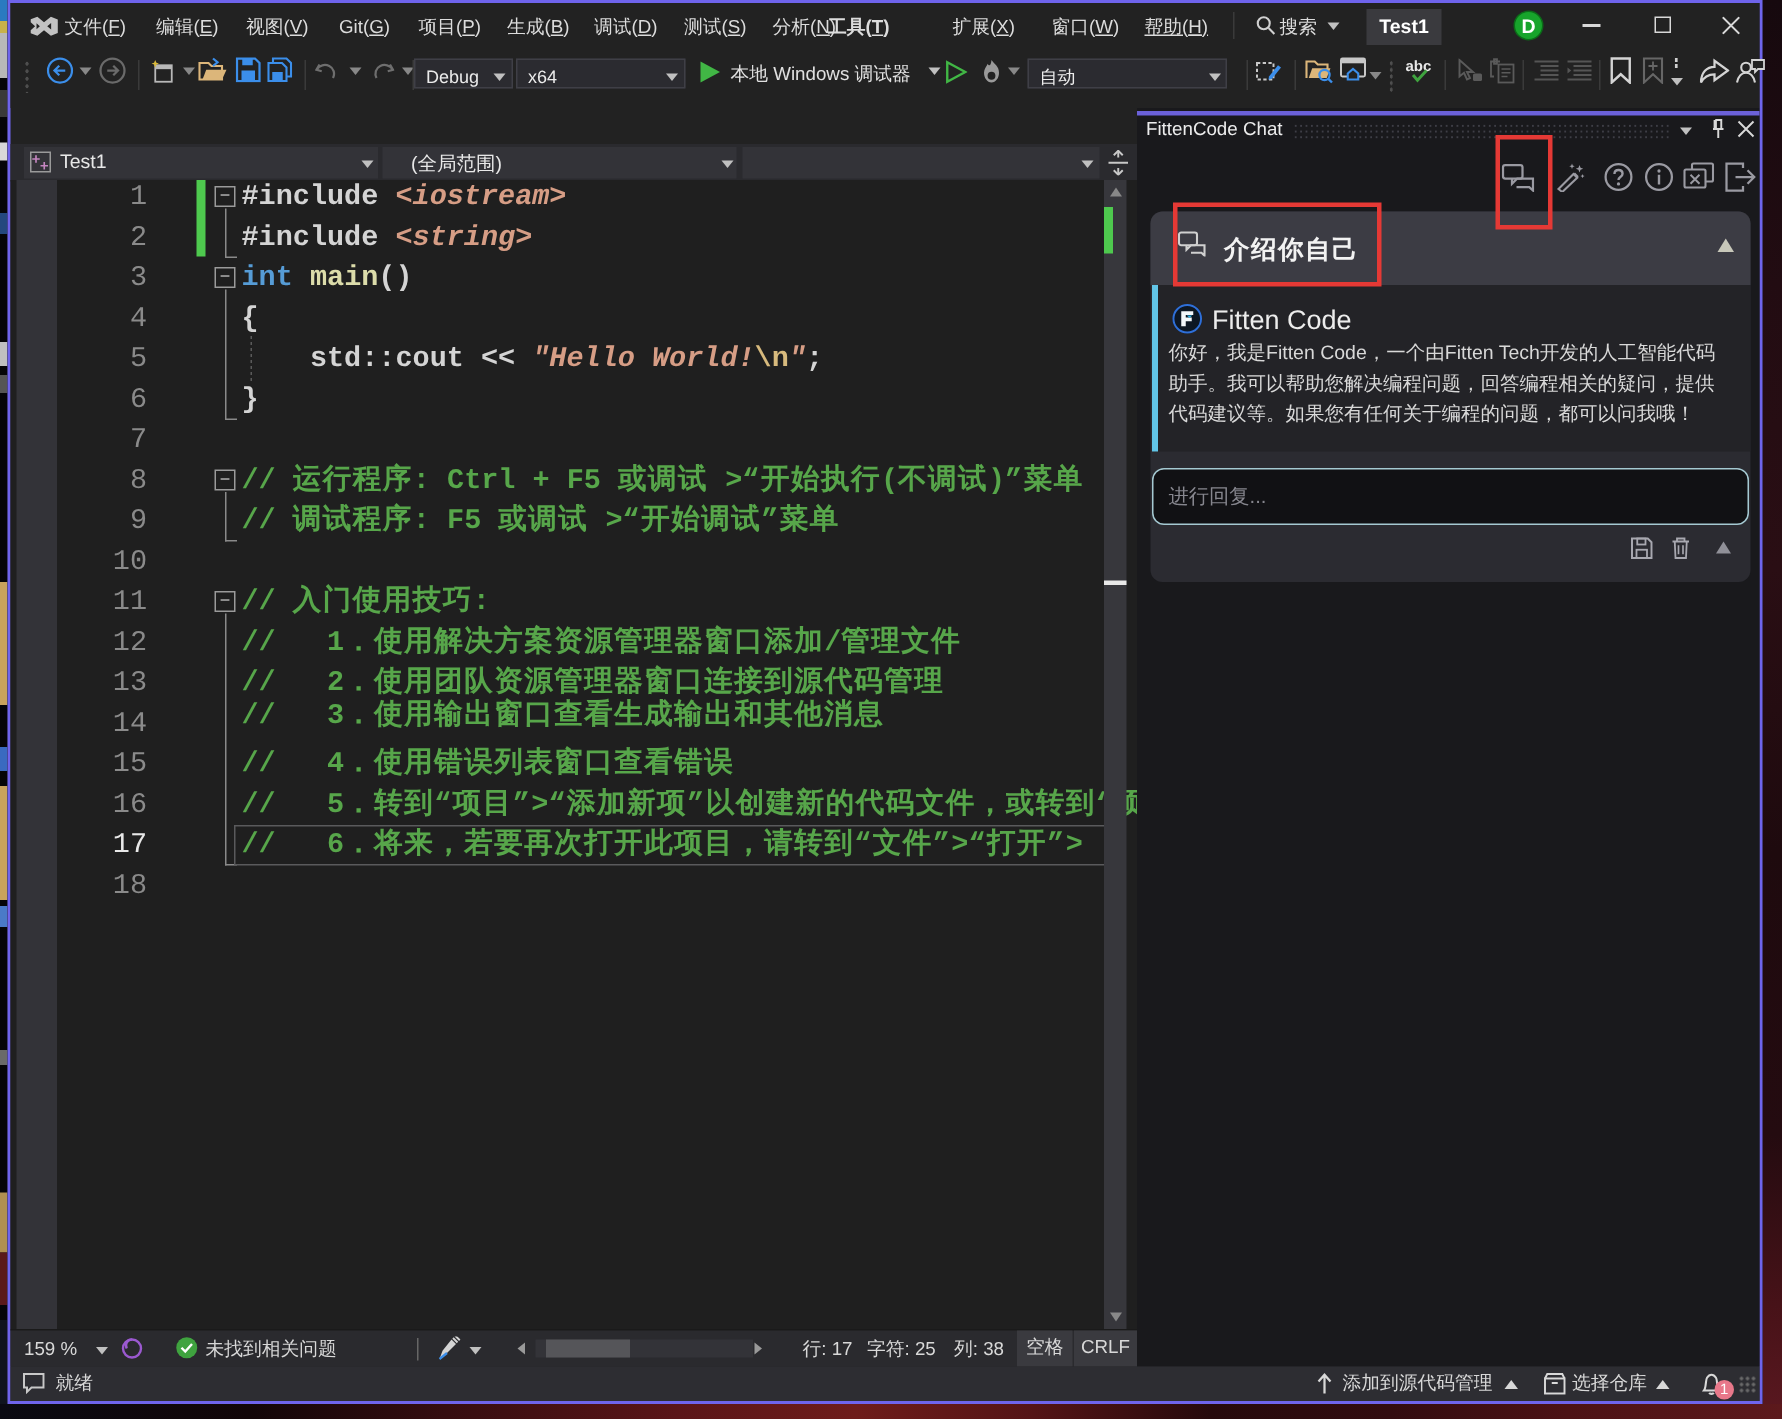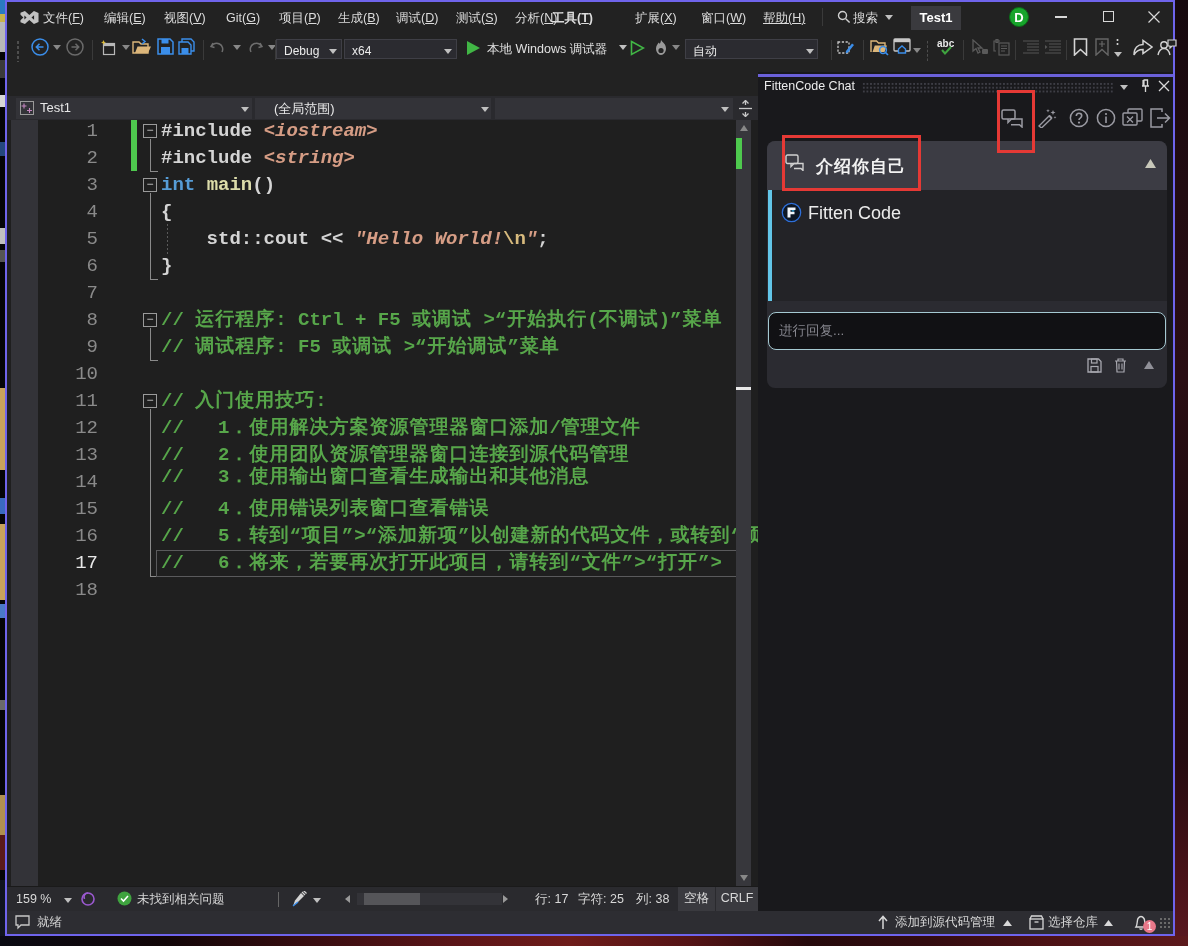--- a/index.html
+++ b/index.html
@@ -391,20 +391,21 @@
 
     <div class="a" style="left:1px;top:49px;width:399px;height:111px;background:#232327;"></div>
     <div class="a" style="left:1px;top:49px;width:4px;height:111px;background:#62c5e8;"></div>
     <svg class="a" style="left:14px;top:61px;" width="21" height="21" viewBox="0 0 21 21">
           <circle cx="10.5" cy="10.5" r="9.8" fill="#0d1724"></circle>
           <circle cx="10.5" cy="10.5" r="9.2" fill="none" stroke="#2f6fd8" stroke-width="1.3"></circle>
           <path d="M6.5 5.5 L14.5 5.5 L14.5 8 L9.5 8 L9.5 9.7 L13.5 9.7 L13.5 12.2 L9.5 12.2 L9.5 15.5 L6.5 15.5 Z" fill="#f2f6fa"></path>
           <path d="M10.2 8.3 L13.8 8.3 L12 10 Z" fill="#35b6e8"></path>
         </svg>
     <div class="a" style="left:41px;top:62px;color:#ececec;font-size:18px;">Fitten Code</div>
+    <div class="a" style="left:12px;top:84px;width:368px;color:#d8d8d8;font-size:13px;line-height:20.5px;">你好，我是Fitten Code，一个由Fitten Tech开发的人工智能代码助手。我可以帮助您解决编程问题，回答编程相关的疑问，提供代码建议等。如果您有任何关于编程的问题，都可以问我哦！</div>
 
     <div class="a" style="left:1px;top:171px;width:398px;height:38px;background:#111114;border:1.8px solid #a5c9d2;border-radius:8px;"></div>
     <div class="a" style="left:12px;top:181px;color:#86868e;font-size:13.5px;">进行回复...</div>
     <svg class="a" style="left:320px;top:217px;" width="15" height="15" viewBox="0 0 15 15">
           <path d="M1 1 L11.5 1 L14 3.5 L14 14 L1 14 Z" fill="none" stroke="#a8a8b0" stroke-width="1.3"></path>
           <rect x="4" y="8.5" width="7" height="5.5" fill="none" stroke="#a8a8b0" stroke-width="1.2"></rect>
           <rect x="4.5" y="1" width="5.5" height="4" fill="none" stroke="#a8a8b0" stroke-width="1.2"></rect>
         </svg>
     <svg class="a" style="left:347px;top:217px;" width="13" height="15" viewBox="0 0 13 15">
           <path d="M1 3 L12 3 M4 3 L4 1 L9 1 L9 3 M2.5 3 L3 14 L10 14 L10.5 3" fill="none" stroke="#a8a8b0" stroke-width="1.2"></path>

